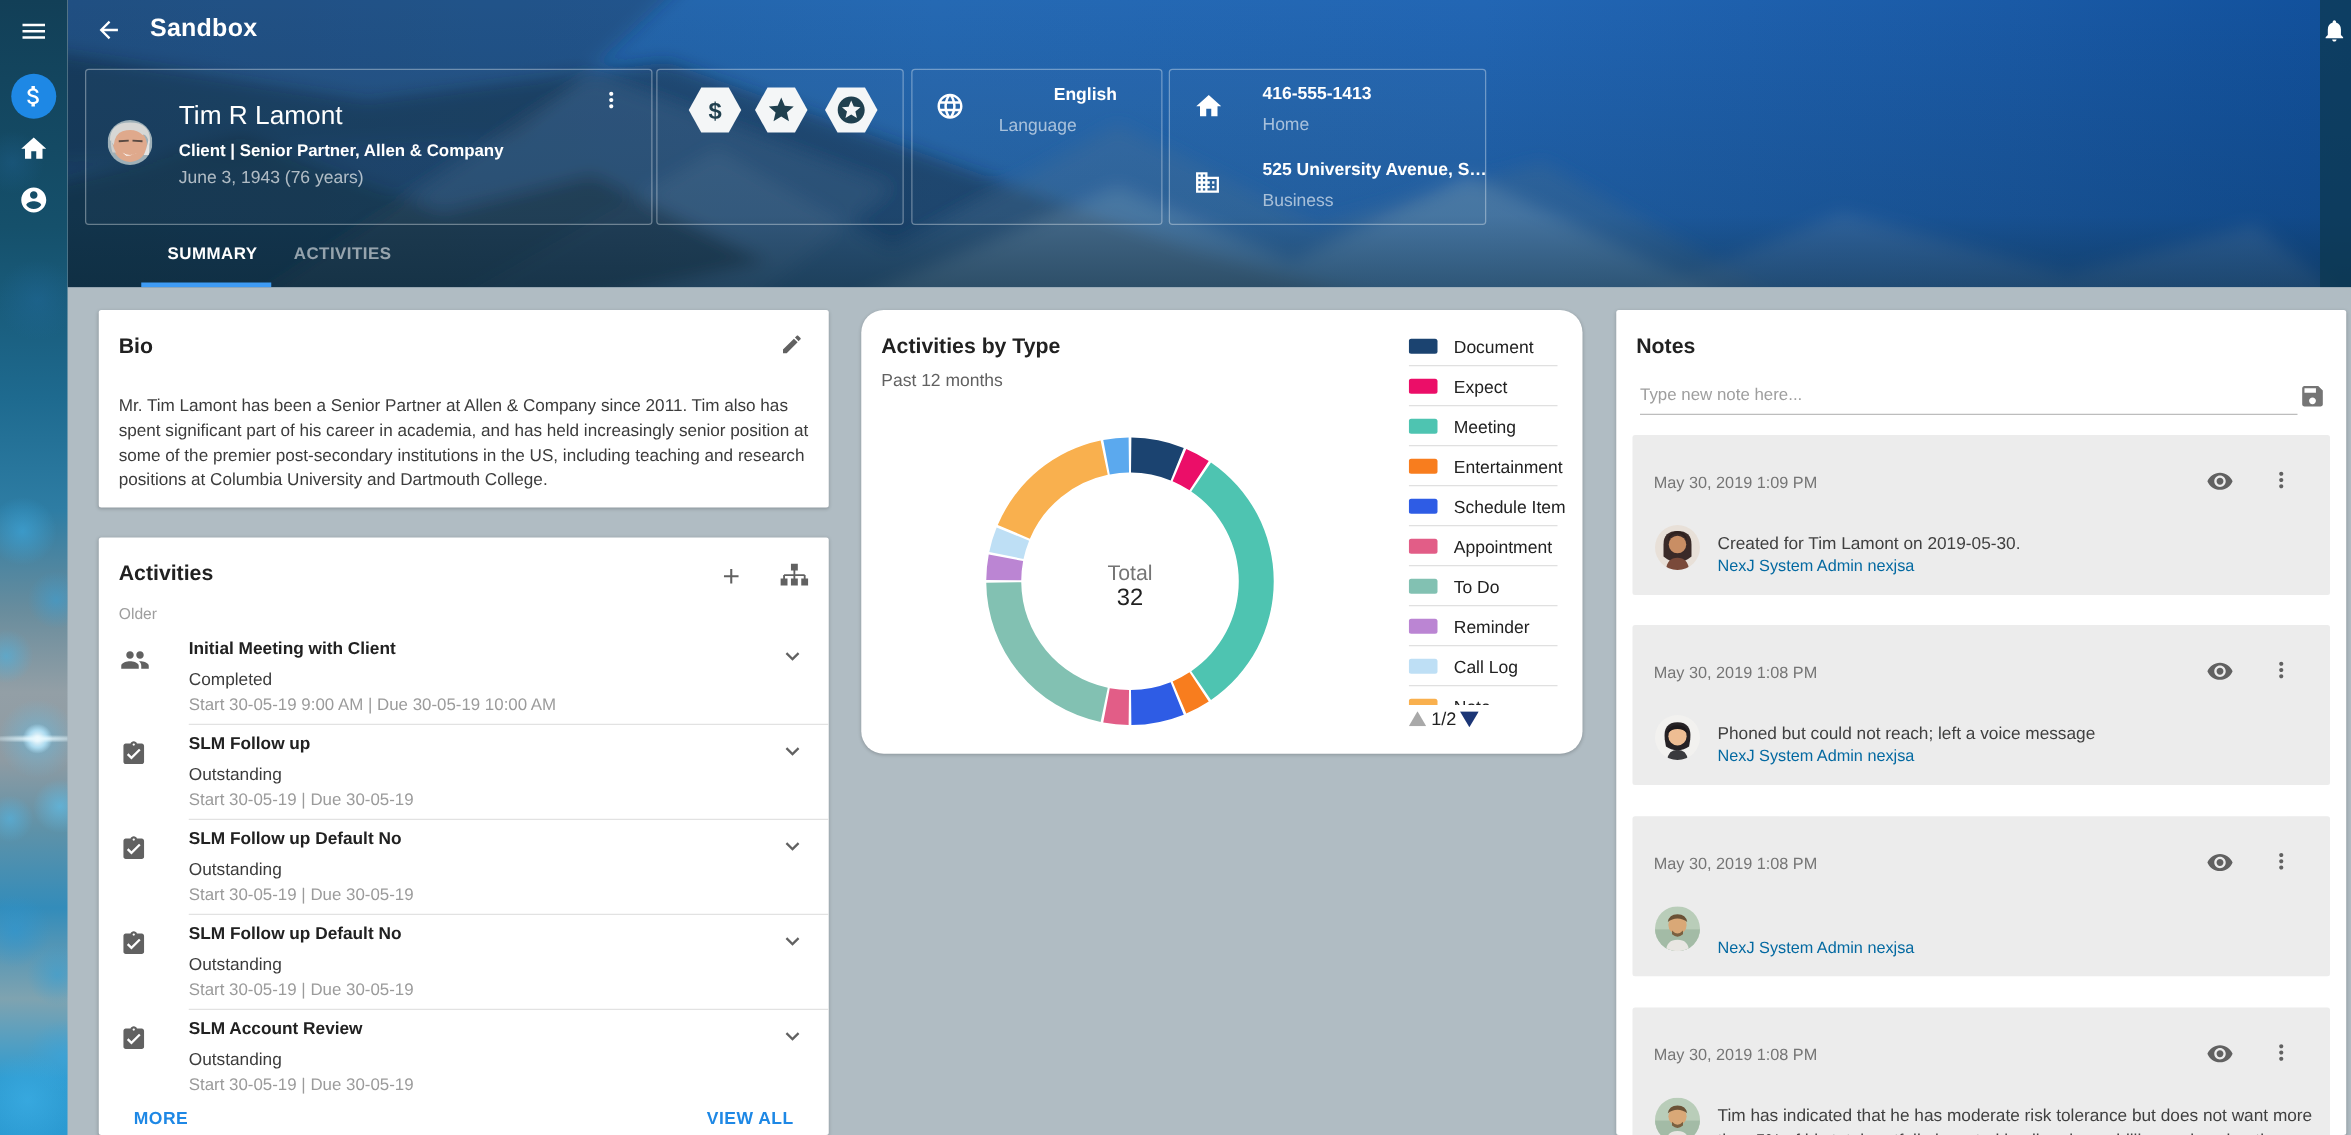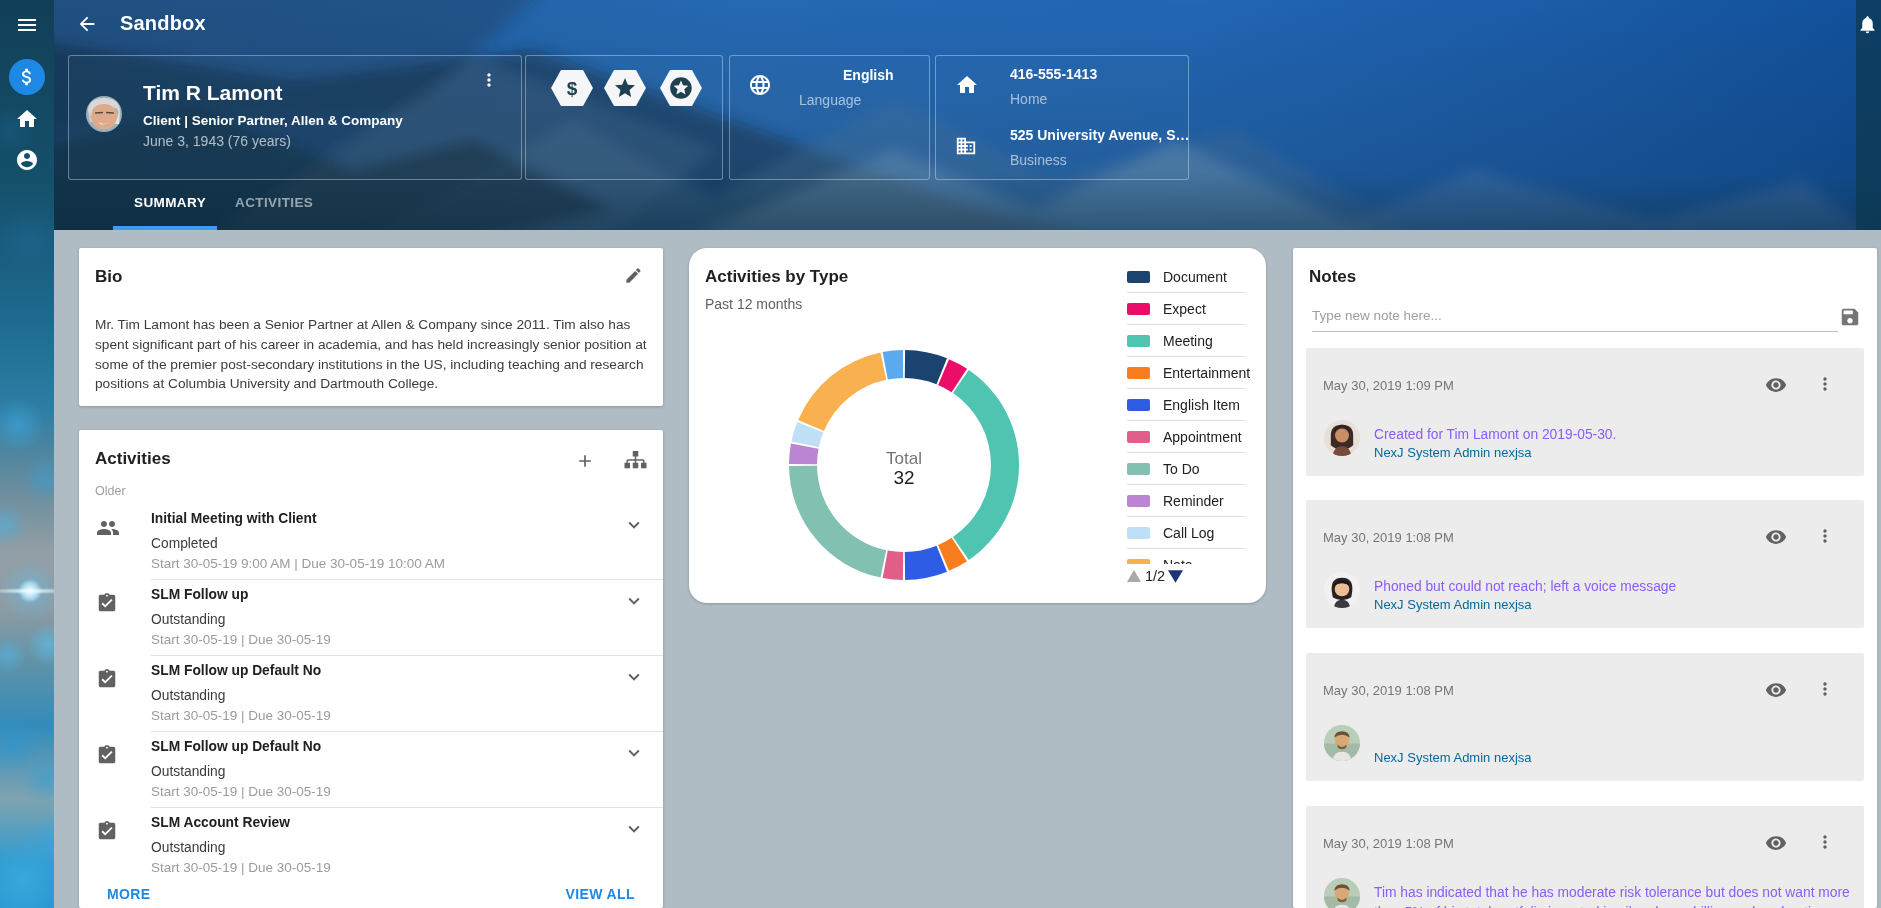--- a/index.html
+++ b/index.html
@@ -36,21 +36,21 @@
 .h-title { position:absolute; left:66px; top:12px; font-size:20px; font-weight:bold; color:#fff; letter-spacing:.2px; }
 .bell { position:absolute; right:3px; top:14px; }
 
 .hcard { position:absolute; top:55px; height:125px; border:1px solid rgba(255,255,255,.35); border-radius:3px; background:rgba(120,160,200,.05); }
 .c1 { left:14px; width:454px; }
 .c2 { left:471px; width:198px; }
 .c3 { left:675px; width:201px; }
 .c4 { left:881px; width:254px; }
 
 .avatar { position:absolute; left:17px; top:40px; width:36px; height:36px; border-radius:50%; overflow:hidden; }
-.pname { position:absolute; left:74px; top:25px; font-size:21px; font-weight:bold; color:#fff; }
+.pname { position:absolute; left:74px; top:25px; font-size:21px; font-weight:normal; color:#fff; }
 .psub  { position:absolute; left:74px; top:57px; font-size:13.5px; font-weight:bold; color:#fff; }
 .pbday { position:absolute; left:74px; top:77px; font-size:14px; color:rgba(255,255,255,.66); }
 .kebab-w { position:absolute; right:22px; top:14px; }
 
 .hex { position:absolute; top:13px; width:44px; height:38px; }
 .globe { position:absolute; left:18px; top:17px; }
 .c3t { position:absolute; left:69px; top:11px; font-size:14px; font-weight:bold; color:#fff;padding-left:44px; }
 .c3s { position:absolute; left:69px; top:36px; font-size:14px; color:rgba(255,255,255,.6); }
 .rowic { position:absolute; left:19px; }
 .c4t { position:absolute; left:74px; font-size:14px; font-weight:bold; color:#fff; }
@@ -92,21 +92,21 @@
 .lsep { position:absolute; left:0; bottom:0; width:119px; height:1px; background:#e0e0e0; }
 .pager { position:absolute; left:438px; top:320px; width:140px; height:20px; font-size:14.5px; color:#212121; }
 
 .note-input { position:absolute; left:19px; top:60px; width:526px; border-bottom:1px solid #bdbdbd; padding-bottom:8px; font-size:13.5px; color:#9e9e9e; }
 .save { position:absolute; right:16px; top:58px; }
 .ncard { position:absolute; left:13px; width:558px; background:#ececec; border-radius:2px; }
 .nts { position:absolute; left:17px; top:30px; font-size:13px; color:#757575; }
 .neye { position:absolute; right:77px; top:26px; }
 .nkebab { position:absolute; right:29px; top:26px; }
 .nav { position:absolute; left:18px; top:72px; width:36px; height:36px; border-radius:50%; overflow:hidden; }
-.ntext { position:absolute; left:68px; top:77px; width:500px; font-size:13.8px; color:#8b5cf6; line-height:20px; }
+.ntext { position:absolute; left:68px; top:77px; width:500px; font-size:13.8px; color:#404040; line-height:20px; }
 .nauth { position:absolute; left:68px; top:97px; font-size:13px; color:#0369a1; }
 </style>
 </head>
 <body>
 
 <div class="sidebar">
   <svg class="sb-ic" style="top:13px" width="24" height="24" viewBox="0 0 24 24" fill="#fff">
       <path d="M3 18h18v-2H3v2zm0-5h18v-2H3v2zm0-7v2h18V6H3z"></path>
     </svg>
   <div class="sb-ic sb-dollar">
@@ -338,21 +338,21 @@
           <div class="ltx">Meeting</div>
           <div class="lsep"></div>
         </div>
       <div class="lrow">
           <div class="lsw" style="background:#f87d1e"></div>
           <div class="ltx">Entertainment</div>
           <div class="lsep"></div>
         </div>
       <div class="lrow">
           <div class="lsw" style="background:#2e5ce5"></div>
-          <div class="ltx">English Item</div>
+          <div class="ltx">Schedule Item</div>
           <div class="lsep"></div>
         </div>
       <div class="lrow">
           <div class="lsw" style="background:#e25d87"></div>
           <div class="ltx">Appointment</div>
           <div class="lsep"></div>
         </div>
       <div class="lrow">
           <div class="lsw" style="background:#82c1b2"></div>
           <div class="ltx">To Do</div>

